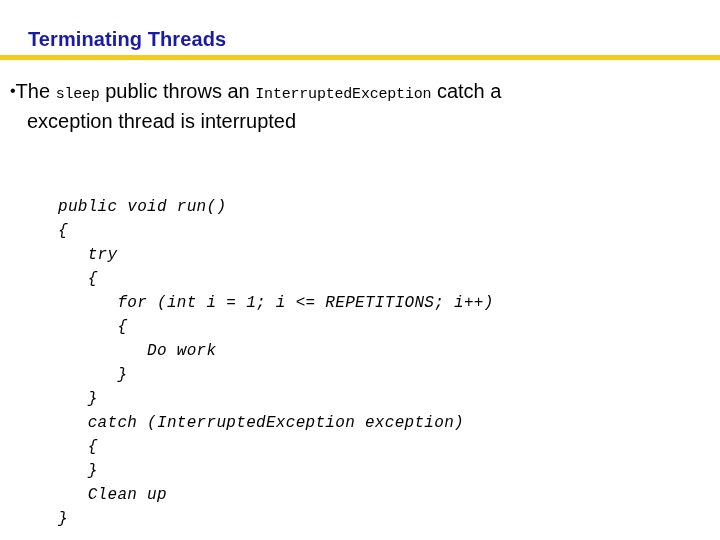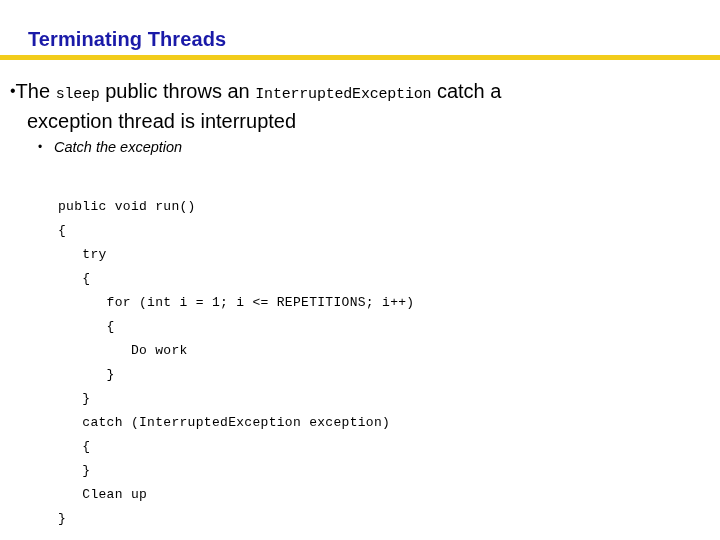--- a/index.html
+++ b/index.html
@@ -81,21 +81,22 @@
     font-size: 12px;
     vertical-align: 1px;
   }
 
   
   #code-block {
     position: absolute;
     left: 58px;
     top: 195px;
     font-family: "Liberation Mono", "DejaVu Sans Mono", monospace;
-    font-size: 13px;
+    font-style: italic;
+    font-size: 16px;
     line-height: 24px;
     color: #000000;
     white-space: pre;
     letter-spacing: 0.3px;
   }
   #code-block .code-line {
     display: block;
     white-space: pre;
   }
 </style>
@@ -107,18 +108,15 @@
 <div id="title-rule"></div>
 
 <div id="main-bullet">
   <span class="bullet-row">
     <span class="bullet-dot">•</span><span>The </span><span class="mono">sleep</span><span> public throws an </span><span class="mono">InterruptedException</span><span> catch a</span>
     <span style="display:block;text-indent:0;padding-left:0;">exception thread is interrupted</span>
   </span>
 </div>
 
 <div id="sub-bullets">
-  <div class="sub-row">
-    <span class="sub-dot">•</span><span>Catch the exception</span>
-  </div>
 </div>
 
 <div id="code-block"><span class="code-line">public void run()</span><span class="code-line">{</span><span class="code-line">   try</span><span class="code-line">   {</span><span class="code-line">      for (int i = 1; i &lt;= REPETITIONS; i++)</span><span class="code-line">      {</span><span class="code-line">         Do work</span><span class="code-line">      }</span><span class="code-line">   }</span><span class="code-line">   catch (InterruptedException exception)</span><span class="code-line">   {</span><span class="code-line">   }</span><span class="code-line">   Clean up</span><span class="code-line">}</span></div>
 
 </body></html>

